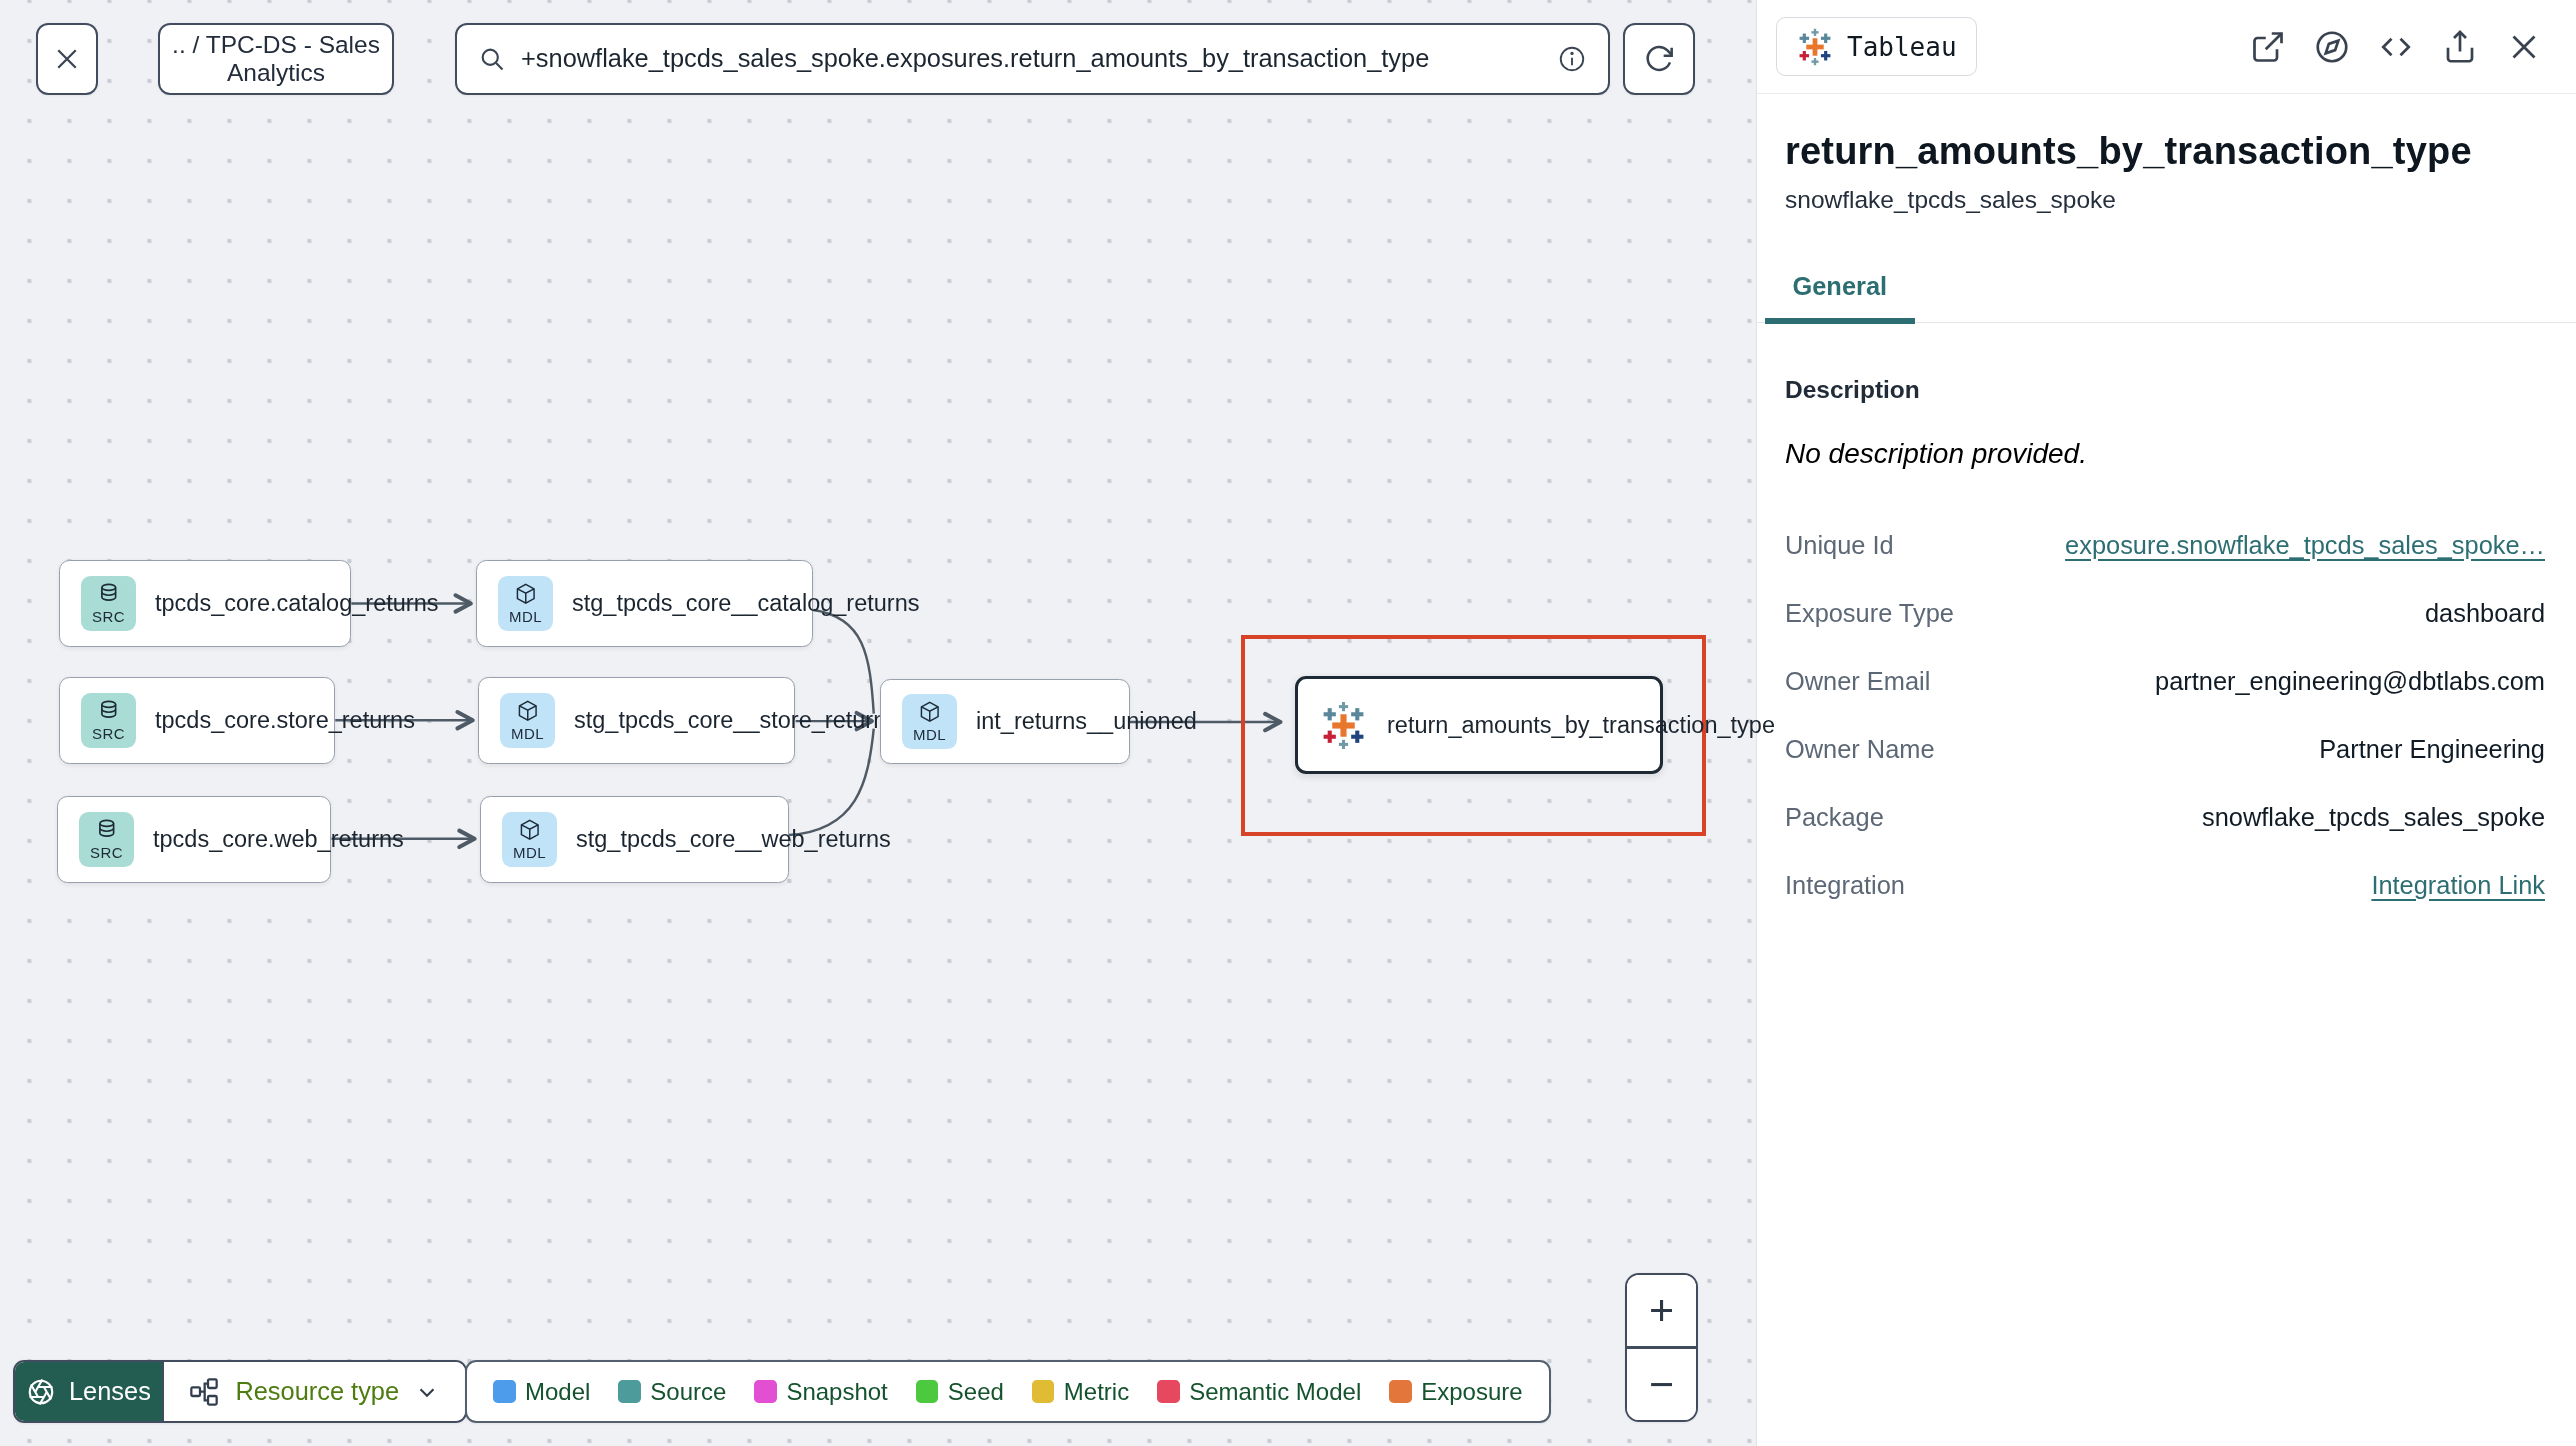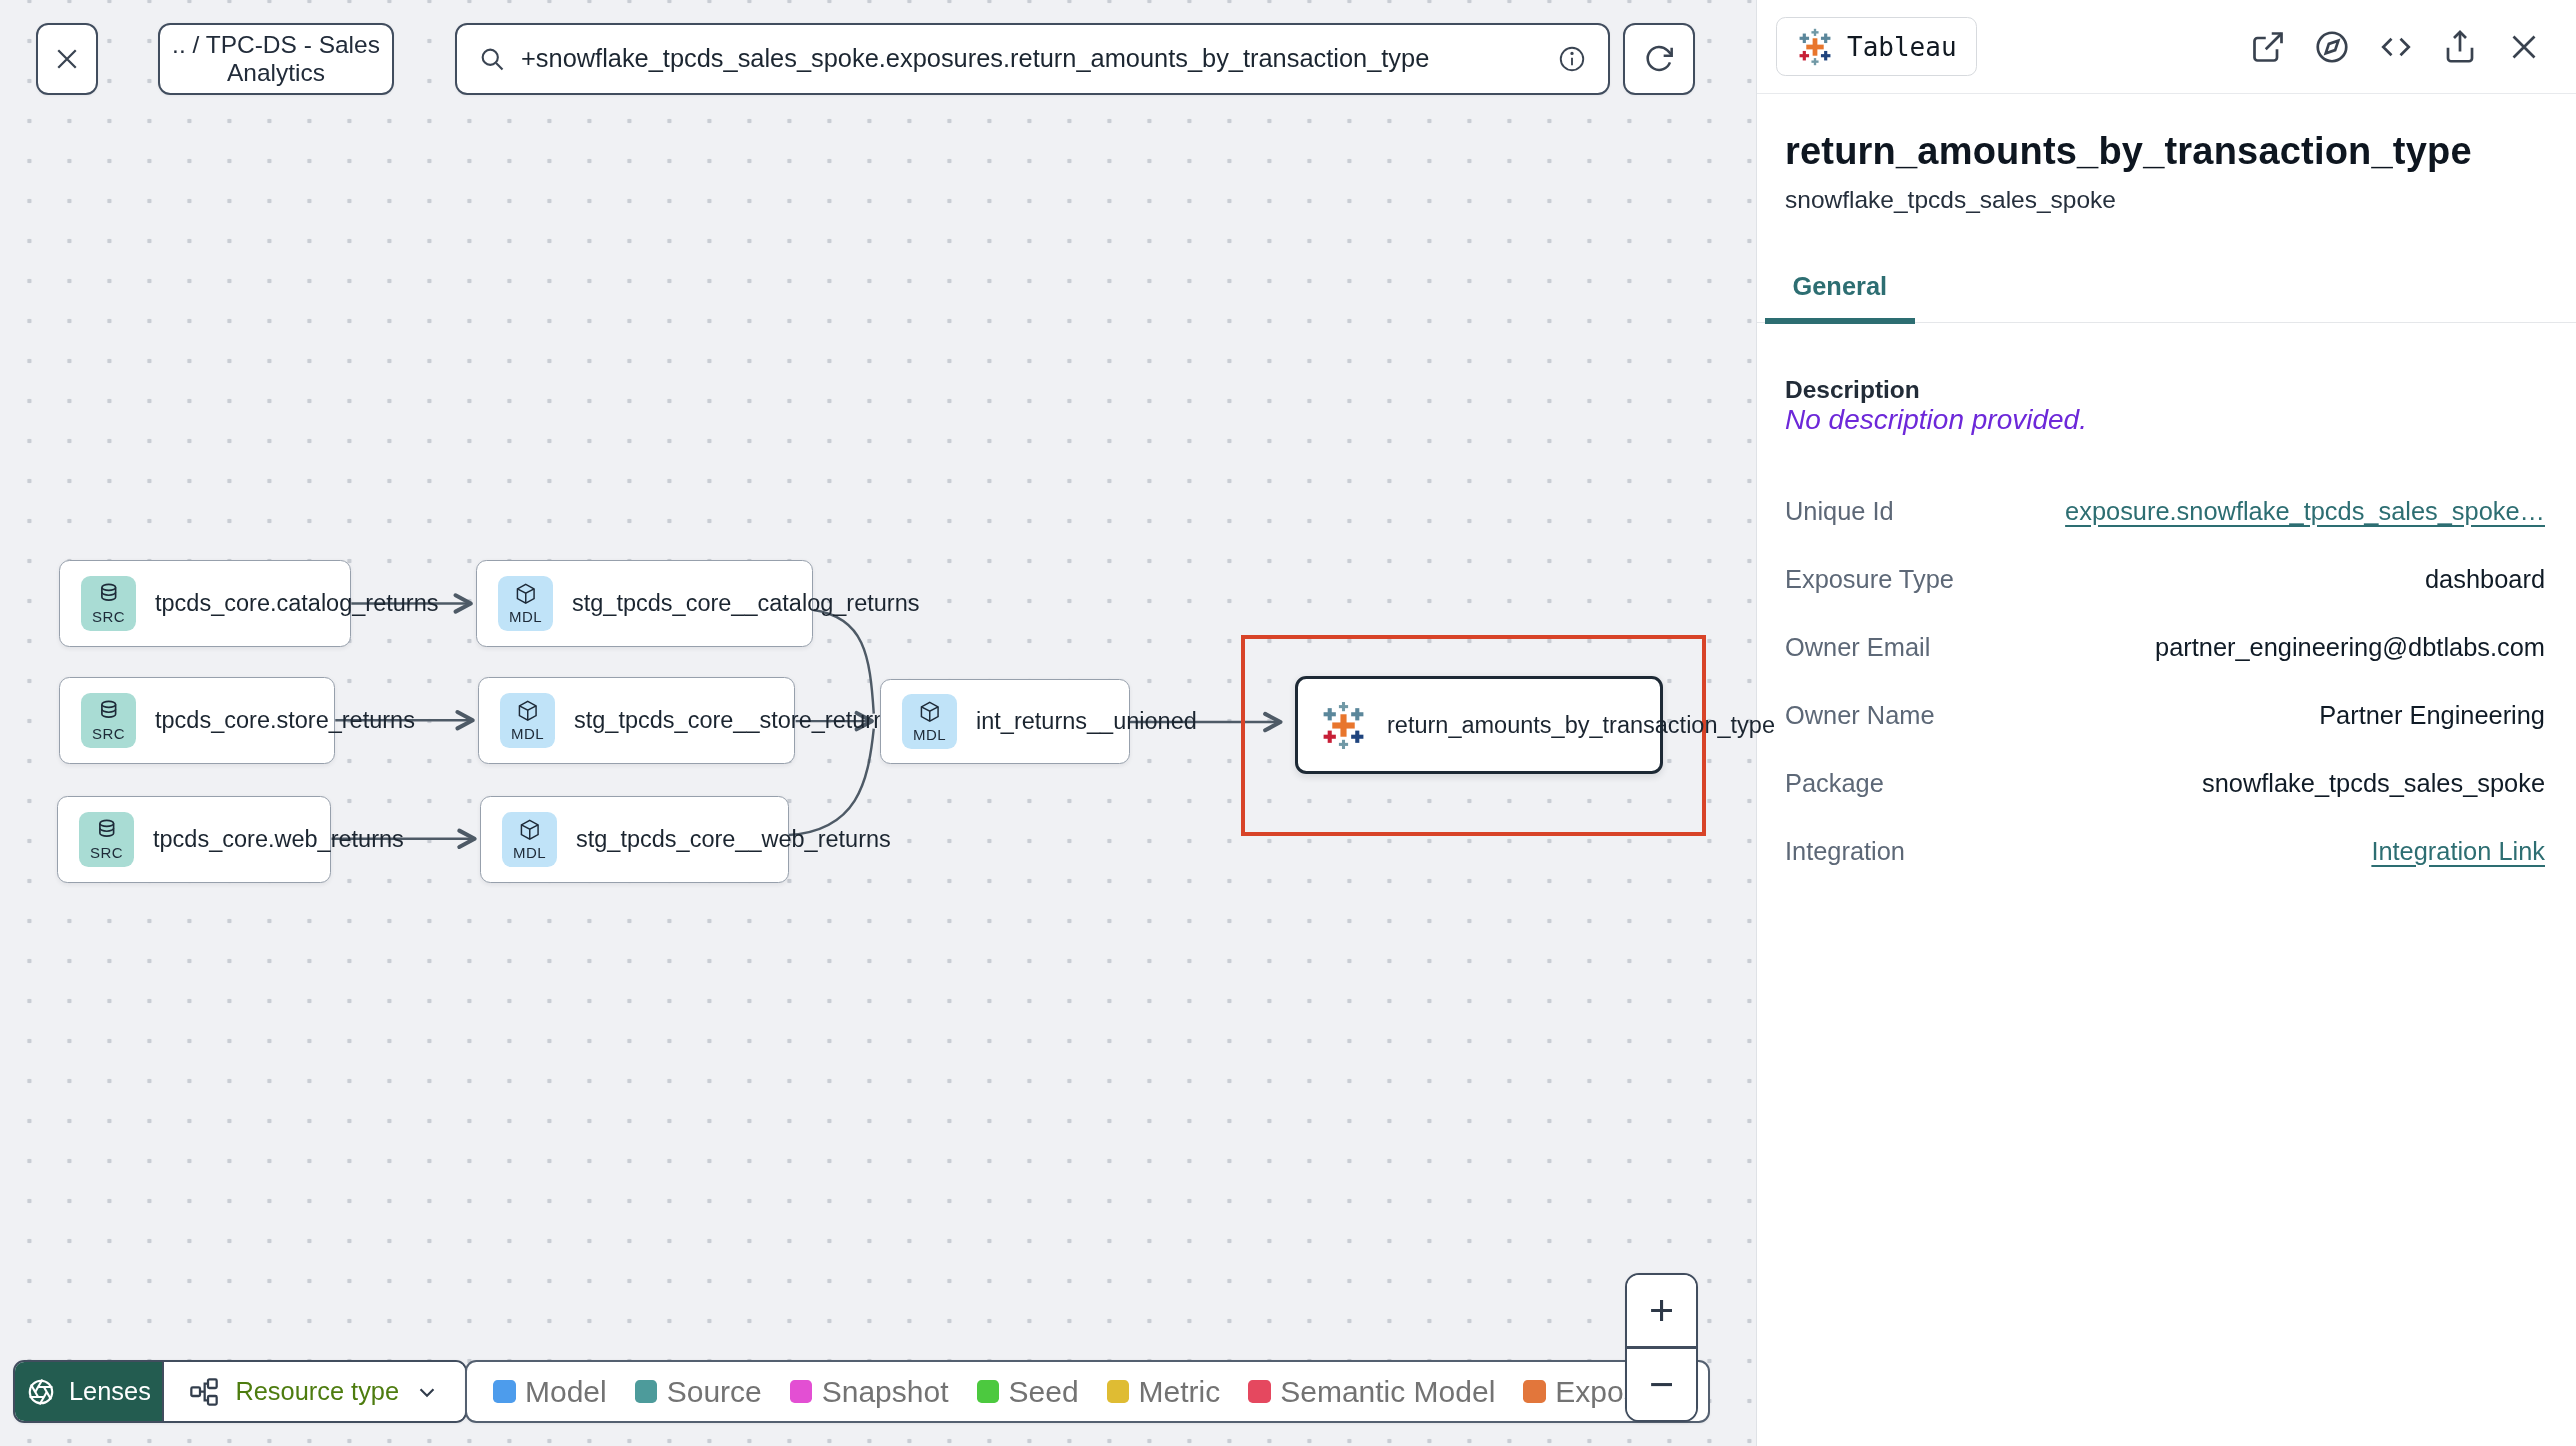--- a/index.html
+++ b/index.html
@@ -66,21 +66,21 @@
     display:flex; align-items:center; gap:15px; padding:0 24.5px; background:#fff; color:#4d7c0f;
     font-size:25.4px; border:none; border-left:2.4px solid #414d5e; cursor:pointer; font-family:inherit;
   }
   .rtype-btn svg { stroke:#333e4d; }
 
   .legendbox {
     position:absolute; z-index:5; left:465px; top:1360px; height:63px; padding:0 26px;
     display:flex; align-items:center; gap:28px; background:#fff; border:2.4px solid #546070;
     border-radius:11.3px; box-shadow:0 0.9px 2.8px rgba(0,0,0,.06);
   }
-  .litem { display:flex; align-items:center; gap:9.4px; font-size:30px; color:#737373; }
+  .litem { display:flex; align-items:center; gap:9.4px; font-size:24px; color:#14532d; }
   .sw { width:22.6px; height:22.6px; border-radius:4.7px; display:inline-block; }
 
   .zoomctl {
     position:absolute; z-index:5; left:1625px; top:1273px; width:73px; height:149px;
     background:#fff; border:2.4px solid #414d5e; border-radius:14px; display:flex; flex-direction:column;
     overflow:hidden; box-shadow:0 0.9px 2.8px rgba(0,0,0,.06);
   }
   .zoomctl button {
     flex:1; border:none; background:#fff; font-size:43px; color:#2d3раз!;
     color:#2d3847; cursor:pointer; font-family:inherit; line-height:1;
@@ -112,21 +112,21 @@
 
   .tabs { margin-top:58px; padding-left:7.5px; border-bottom:1.9px solid #e5e7ea; }
   .tab {
     display:inline-block; background:none; border:none; cursor:pointer; font-family:inherit;
     font-size:25.4px; font-weight:bold; color:#2d6e72; padding:0 28px 17px 28px;
     border-bottom:6.6px solid #2d6e72; margin-bottom:-1.9px;
   }
 
   .content { padding:53px 31px 0 28px; }
   .desc-label { font-size:24.5px; font-weight:bold; color:#222c38; }
-  .desc-value { font-size:28px; font-style:italic; color:#6d28d9; }
+  .desc-value { font-size:28px; font-style:italic; color:#000000; margin-top:34px; }
   .fields { margin-top:41px; }
   .frow { height:68px; display:flex; align-items:center; justify-content:space-between; }
   .flabel { font-size:25.4px; color:#5d6877; }
   .fvalue { font-size:25.4px; color:#101b26; text-align:right; }
   .fvalue.link { color:#2d6e72; text-decoration:underline; text-underline-offset:4.7px; cursor:pointer; }
 </style>
 </head>
 <body>
 
 <svg width="0" height="0" style="position:absolute">

